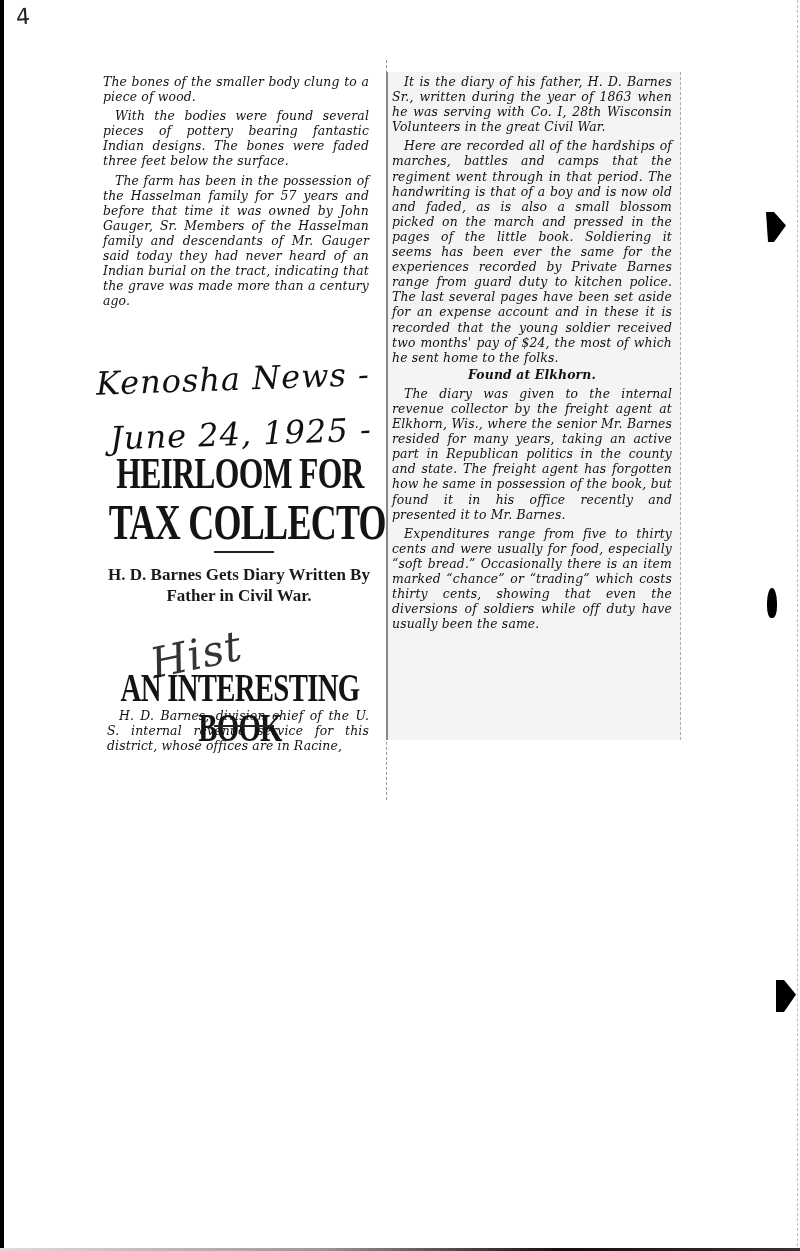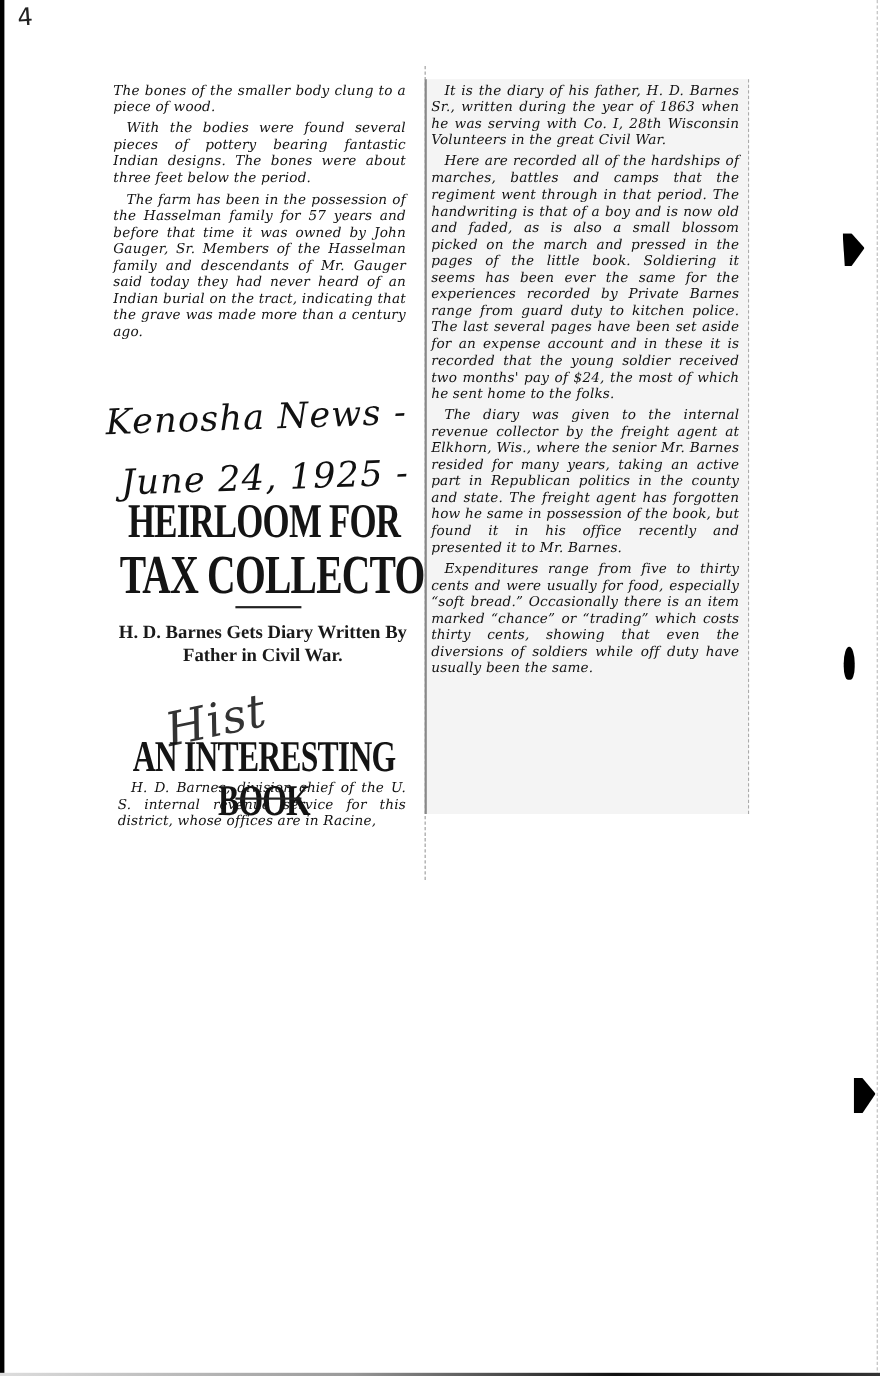--- a/index.html
+++ b/index.html
@@ -81,21 +81,21 @@
 <body>
 
 <div class="left-edge"></div>
 <div class="right-edge"></div>
 <div class="bottom-edge"></div>
 
 <div class="page-number">4</div>
 
 <div class="col col-left">
   <p class="noindent">The bones of the smaller body clung to a piece of wood.</p>
-  <p>With the bodies were found several pieces of pottery bearing fantastic Indian designs. The bones were about three feet below the period.</p>
+  <p>With the bodies were found several pieces of pottery bearing fantastic Indian designs. The bones were faded three feet below the surface.</p>
   <p>The farm has been in the possession of the Hasselman family for 57 years and before that time it was owned by John Gauger, Sr. Members of the Hasselman family and descendants of Mr. Gauger said today they had never heard of an Indian burial on the tract, indicating that the grave was made more than a century ago.</p>
 </div>
 
 <div class="left-rule"></div>
 
 <div class="handwriting hw-source">Kenosha News -</div>
 <div class="handwriting hw-date">June 24, 1925 -</div>
 
 <div class="headline hl-1">HEIRLOOM FOR</div>
 <div class="headline hl-2">TAX COLLECTOR</div>
@@ -112,19 +112,20 @@
 
 <div class="col col-left-bottom">
   <p>H. D. Barnes, division chief of the U. S. internal revenue service for this district, whose offices are in Racine,</p>
 </div>
 
 <div class="col-right-bg"></div>
 
 <div class="col col-right">
   <p>It is the diary of his father, H. D. Barnes Sr., written during the year of 1863 when he was serving with Co. I, 28th Wisconsin Volunteers in the great Civil War.</p>
   <p>Here are recorded all of the hardships of marches, battles and camps that the regiment went through in that period. The handwriting is that of a boy and is now old and faded, as is also a small blossom picked on the march and pressed in the pages of the little book. Soldiering it seems has been ever the same for the experiences recorded by Private Barnes range from guard duty to kitchen police. The last several pages have been set aside for an expense account and in these it is recorded that the young soldier received two months' pay of $24, the most of which he sent home to the folks.</p>
+  <p style="text-align:center;text-indent:0;font-weight:bold;margin-top:2px;">Found at Elkhorn.</p>
   <p>The diary was given to the internal revenue collector by the freight agent at Elkhorn, Wis., where the senior Mr. Barnes resided for many years, taking an active part in Republican politics in the county and state. The freight agent has forgotten how he same in possession of the book, but found it in his office recently and presented it to Mr. Barnes.</p>
   <p>Expenditures range from five to thirty cents and were usually for food, especially “soft bread.” Occasionally there is an item marked “chance” or “trading” which costs thirty cents, showing that even the diversions of soldiers while off duty have usually been the same.</p>
 </div>
 
 <div class="marker marker-1"></div>
 <div class="marker marker-2"></div>
 <div class="marker marker-3"></div>
 
 </body></html>

